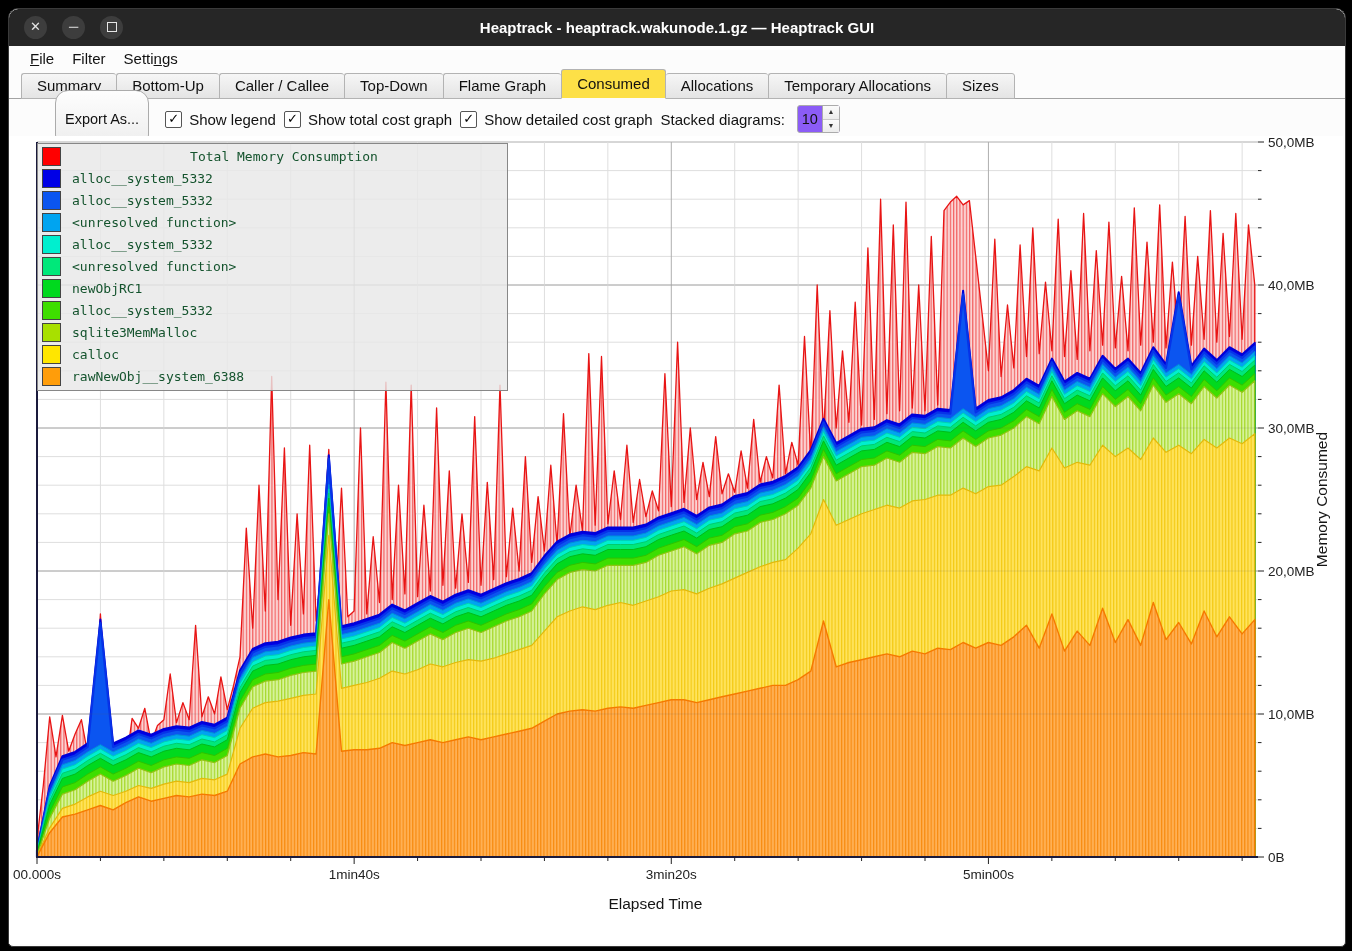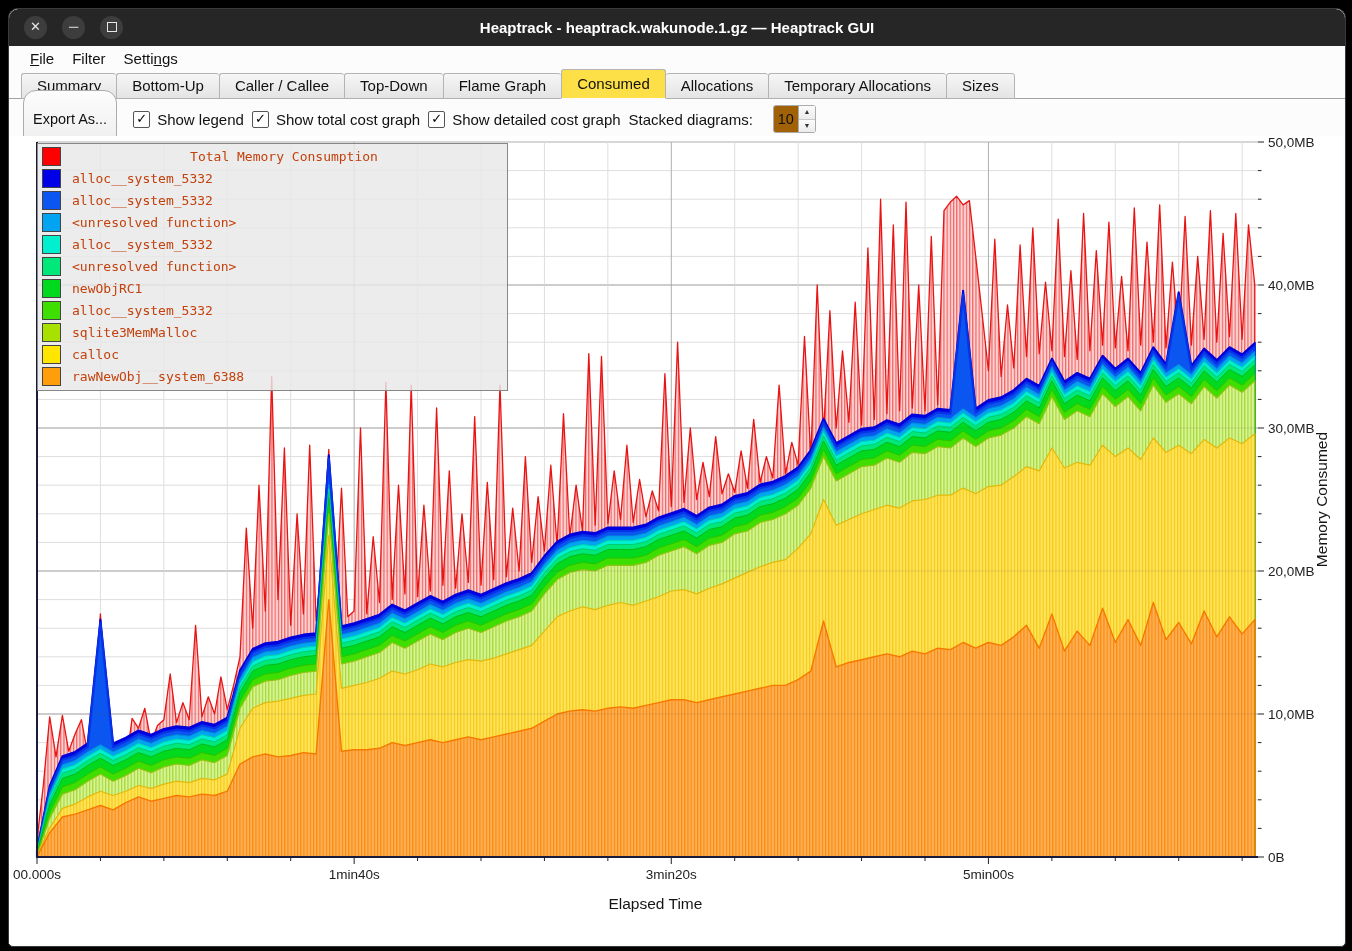--- a/index.html
+++ b/index.html
@@ -24,38 +24,38 @@
   .tab{height:24px;line-height:24px;padding:0 15px;font-size:15px;color:#111;
     background:linear-gradient(#f6f6f6,#e4e4e4);border:1px solid #b3b3b3;border-right:none;
     border-radius:3px 3px 0 0;margin-bottom:-1px;}
   .tab:last-child{border-right:1px solid #b3b3b3;}
   .tab.active{height:28px;line-height:28px;background:#fde047;border-right:1px solid #b3b3b3;
     border-bottom:1px solid #fcfcfc;font-size:15px;}
   .tab.active + .tab{border-left:none;}
   
   #toolbar{height:40px;background:#fcfcfc;display:flex;align-items:center;padding-left:14px;gap:8px;}
   #export-btn{font-size:14.5px;color:#111;background:linear-gradient(#fdfdfd,#ededed);
-    border:1px solid #ababab;border-radius:13px;padding:20px 9px;}
+    border:1px solid #ababab;border-radius:13px;padding:20px 9px;margin-left:32px;}
   .cb-group{display:flex;align-items:center;margin-left:8px;}
   .cb-box{display:inline-block;width:15px;height:15px;border:1px solid #555;background:#fff;
     border-radius:2px;text-align:center;line-height:14px;font-size:13px;color:#000;font-weight:bold;}
   .cb-label{font-size:15px;color:#111;margin-left:7px;}
   #stacked-label{font-size:15px;color:#111;margin-left:0;}
-  #spinbox{display:flex;border:1px solid #ababab;border-radius:3px;background:#a16207;height:26px;margin-left:12px;}
+  #spinbox{display:flex;border:1px solid #ababab;border-radius:3px;background:#8b5cf6;height:26px;margin-left:4px;}
   #spin-value{width:24px;text-align:center;line-height:26px;font-size:14.5px;color:#111;}
   #spin-btns{display:flex;flex-direction:column;border-left:1px solid #ababab;width:16px;}
   .spin-btn{flex:1;font-size:7px;line-height:12px;text-align:center;color:#333;background:linear-gradient(#fbfbfb,#ececec);}
   .spin-btn:first-child{border-bottom:1px solid #c9c9c9;}
   
   #chart-area{position:absolute;left:0;top:127px;width:1334px;height:808px;background:#fff;}
   #plot-svg{position:absolute;left:0;top:0;}
   
   #legend{position:absolute;left:28px;top:7px;width:469px;background:rgba(232,232,232,0.82);
     border:1px solid #878787;font-family:"DejaVu Sans Mono","Liberation Mono",monospace;
-    font-size:13px;color:#c2410c;padding:1px 0 3px 0;}
+    font-size:13px;color:#14532d;padding:1px 0 3px 0;}
   .lg-row{position:relative;height:22px;display:flex;align-items:center;}
   .lg-swatch{width:17px;height:17px;border:1px solid #444;margin-left:4px;flex:0 0 auto;}
   .lg-label{margin-left:11px;white-space:pre;}
   .lg-title{flex:1;text-align:center;margin-left:0;}
 </style>
 </head>
 <body>
 
 <div id="window">
   <div id="titlebar">

